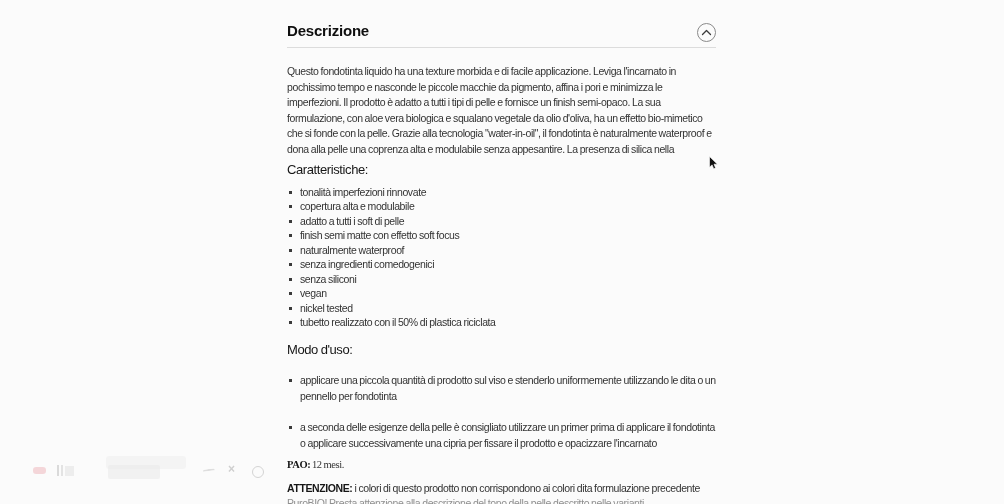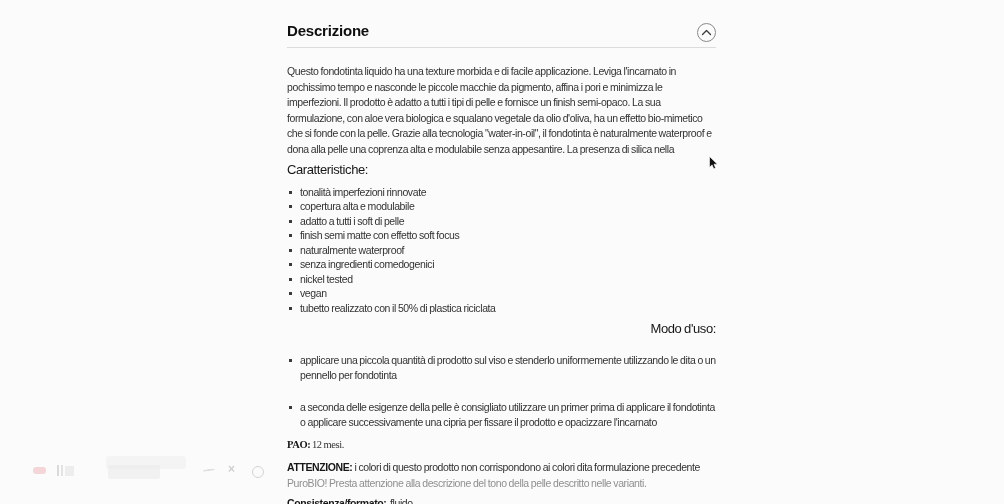--- a/index.html
+++ b/index.html
@@ -17,21 +17,21 @@
   .sec-header { display:flex; align-items:flex-start; justify-content:space-between; margin-top:23px; }
   .sec-title { font-size:15px; font-weight:bold; color:#0f0f0f; margin:0; letter-spacing:-0.2px; }
   .collapse-btn {
     width:19px; height:19px; border-radius:50%; border:1px solid #8a8a8a;
     background:transparent; padding:0; display:flex; align-items:center; justify-content:center;
     cursor:pointer; flex:0 0 auto;
   }
   .divider { border:none; border-top:1px solid #dcdcdc; margin:5px 0 0; }
   .intro { margin:16px 0 0; max-height:94px; overflow:hidden; }
   h3 { font-size:13px; line-height:15.5px; color:#161616; margin:4px 0 0; font-weight:normal; }
-  h3.usage { margin-top:6px;text-align:right; }
+  h3.usage { margin-top:12px; }
   b { color:#161616; }
   ul.bullets { list-style:none; margin:7px 0 0; padding:0; }
   ul.bullets li { position:relative; padding-left:13px; }
   ul.tight li { line-height:14.5px; }
   ul.loose { margin-top:8px; }
   ul.loose li { line-height:15.5px; max-height:31px; overflow:hidden;margin-top:16px; }
   ul.bullets li::before {
     content:""; position:absolute; left:2px; top:6px; width:3px; height:3px; background:#3a3a3a;
   }
   .pao { margin:6px 0 0;font-family:Liberation Serif, serif; }
@@ -72,22 +72,23 @@
     <p class="intro">Questo fondotinta liquido ha una texture morbida e di facile applicazione. Leviga l'incarnato in pochissimo tempo e nasconde le piccole macchie da pigmento, affina i pori e minimizza le imperfezioni. Il prodotto è adatto a tutti i tipi di pelle e fornisce un finish semi-opaco. La sua formulazione, con aloe vera biologica e squalano vegetale da olio d'oliva, ha un effetto bio-mimetico che si fonde con la pelle. Grazie alla tecnologia "water-in-oil", il fondotinta è naturalmente waterproof e dona alla pelle una coprenza alta e modulabile senza appesantire. La presenza di silica nella formulazione, ha un effetto sebo-assorbente.</p>
 
     <h3>Caratteristiche:</h3>
     <ul class="bullets tight">
       <li>tonalità imperfezioni rinnovate</li>
       <li>copertura alta e modulabile</li>
       <li>adatto a tutti i soft di pelle</li>
       <li>finish semi matte con effetto soft focus</li>
       <li>naturalmente waterproof</li>
       <li>senza ingredienti comedogenici</li>
+      <li>senza siliconi</li>
+      <li>vegan</li>
       <li>nickel tested</li>
-      <li>vegan</li>
       <li>tubetto realizzato con il 50% di plastica riciclata</li>
     </ul>
 
     <h3 class="usage">Modo d'uso:</h3>
     <ul class="bullets loose">
       <li>applicare una piccola quantità di prodotto sul viso e stenderlo uniformemente utilizzando le dita o un pennello per fondotinta</li>
       <li>a seconda delle esigenze della pelle è consigliato utilizzare un primer prima di applicare il fondotinta o applicare successivamente una cipria per fissare il prodotto e opacizzare l'incarnato</li>
     </ul>
 
     <p class="pao"><b>PAO:</b> <span>12 mesi.</span></p>

